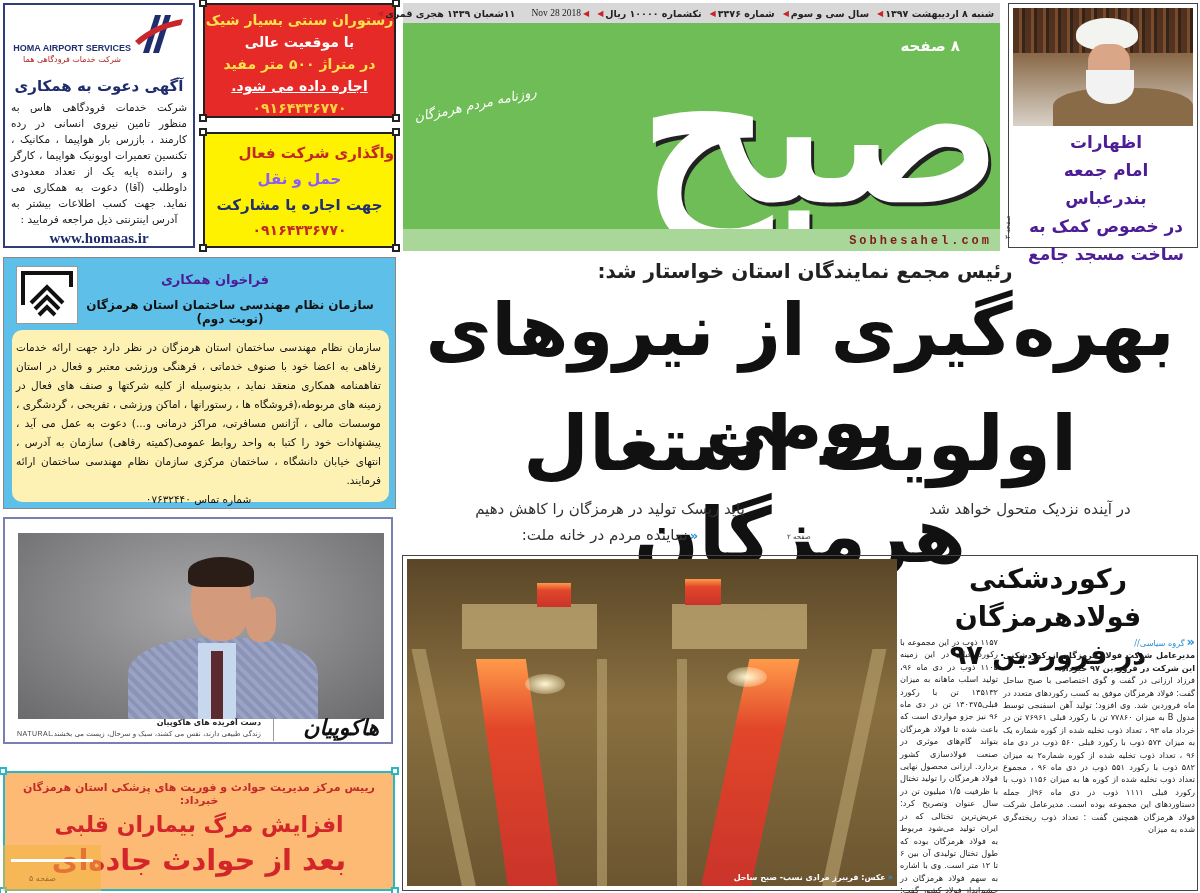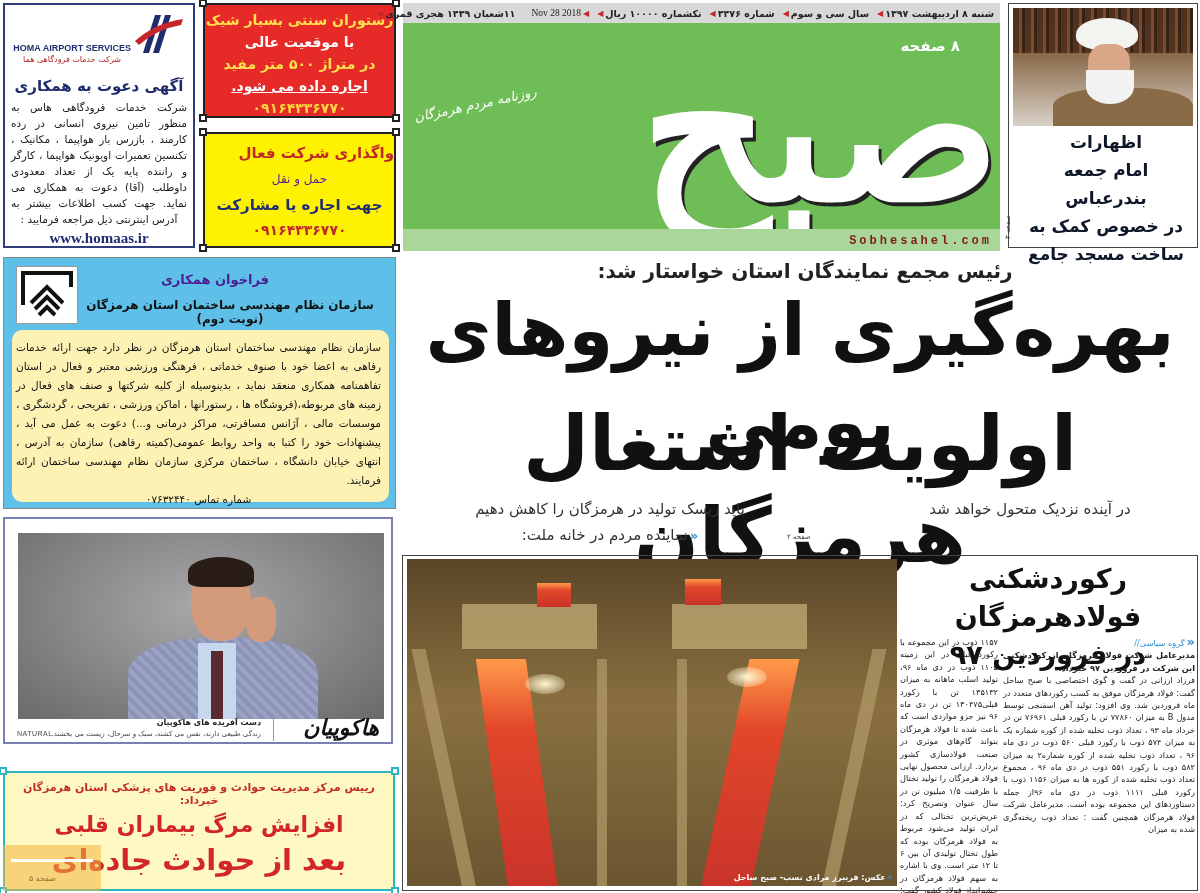--- a/index.html
+++ b/index.html
@@ -23,21 +23,21 @@
   #rest .l1 { color: #ffe04d; font-size: 14px; font-weight: bold; line-height: 22px; }
   #rest .l2 { color: #fff; font-size: 14px; font-weight: bold; line-height: 22px; }
   #rest .l3 { color: #ffe04d; font-size: 14px; font-weight: bold; line-height: 22px; }
   #rest .l4 { color: #fff; font-size: 14px; font-weight: bold; line-height: 22px; text-decoration: underline; }
   #rest .phone { color: #ffd23f; font-size: 14px; font-weight: bold; line-height: 22px; letter-spacing: 1px; }
   .corner { position: absolute; width: 8px; height: 8px; border: 2px solid #222; background: #fff; }
 
   
   #trans { left: 203px; top: 132px; width: 193px; height: 116px; background: #fff200; border: 2px solid #222; text-align: center; padding-top: 6px; }
   #trans .l1 { color: #c0282a; font-size: 15px; font-weight: bold; line-height: 26px; text-align: right; }
-  #trans .l2 { color: #4c1d95; font-size: 12px; font-weight: normal; line-height: 26px; }
+  #trans .l2 { color: #8b5cf6; font-size: 15px; font-weight: bold; line-height: 26px; }
   #trans .l3 { color: #1f2f6f; font-size: 15px; font-weight: bold; line-height: 26px; }
   #trans .phone { color: #c0282a; font-size: 14px; font-weight: bold; line-height: 24px; letter-spacing: 1px; }
 
   
   #topbar { left: 403px; top: 3px; width: 597px; height: 20px; background: #d8d8d8; font-size: 9.5px; font-weight: bold; color: #222; display: flex; flex-direction: row-reverse; align-items: center; padding: 0 6px; gap: 8px; }
   #topbar .item { display: flex; flex-direction: row-reverse; align-items: center; gap: 2px; white-space: nowrap; }
   #topbar .tri { color: #c6252a; font-size: 8px; }
   #topbar .spacer { flex: 1; }
   #mast { left: 403px; top: 23px; width: 597px; height: 228px; background: #6fbd56; overflow: hidden; }
   #mast .url-strip { position: absolute; left: 0; bottom: 0; width: 100%; height: 22px; background: #a9d79a; }
@@ -47,21 +47,21 @@
   #mast .logo { position: absolute; left: 70px; top: -14px; font-family: "DejaVu Serif", serif; font-size: 200px; line-height: 240px; color: #fff; font-weight: bold; text-shadow: 3px 4px 0 #222; letter-spacing: -10px; }
 
   
   #imam { left: 1008px; top: 3px; width: 190px; height: 245px; border: 1px solid #444; background: #fff; }
   #imam .photo { position: absolute; left: 4px; top: 4px; width: 180px; height: 118px; background: linear-gradient(180deg, #6b4a30 0%, #8b6b4a 40%, #d9d2c8 100%); overflow: hidden; }
   #imam .photo .shelf { position: absolute; left: 0; top: 0; width: 100%; height: 45px; background: repeating-linear-gradient(90deg, #4a2a1a 0 6px, #7a4a2a 6px 9px, #2a1a10 9px 12px); opacity: .85; }
   #imam .photo .turban { position: absolute; left: 63px; top: 10px; width: 62px; height: 32px; background: #f3f3f0; border-radius: 50% 50% 40% 40%; }
   #imam .photo .face { position: absolute; left: 75px; top: 36px; width: 42px; height: 44px; background: #d9a687; border-radius: 40%; }
   #imam .photo .beard { position: absolute; left: 73px; top: 62px; width: 48px; height: 34px; background: #f2f2f2; border-radius: 0 0 50% 50%; }
   #imam .photo .robe { position: absolute; left: 40px; top: 80px; width: 140px; height: 45px; background: #8a6b48; border-radius: 40% 40% 0 0; }
-  #imam .caption { position: absolute; right: 6px; top: 124px; width: 170px; text-align: center; font-size: 17px; font-weight: bold; line-height: 28px; color: #0f172a; }
+  #imam .caption { position: absolute; right: 6px; top: 124px; width: 170px; text-align: center; font-size: 17px; font-weight: bold; line-height: 28px; color: #4c1d95; }
   #imam .ref { position: absolute; left: 3px; bottom: 8px; font-size: 7px; transform: rotate(-90deg); transform-origin: left bottom; color: #333; }
 
   
   #kicker { left: 410px; top: 259px; width: 790px; text-align: center; font-size: 20px; font-weight: bold; color: #222; }
   #headline1 { left: 400px; top: 284px; width: 800px; text-align: center; font-size: 72px; line-height: 92px; font-weight: bold; color: #111; letter-spacing: -2px; }
   #headline2 { left: 400px; top: 398px; width: 800px; text-align: center; font-size: 76px; line-height: 92px; font-weight: bold; color: #111; letter-spacing: -2px; }
 
   .sub { font-size: 15px; line-height: 26px; color: #333; text-align: center; }
   .chev { display: inline-block; color: #2a8fd6; font-weight: bold; font-size: 13px; margin-left: 2px; }
   #sub-right { left: 880px; top: 496px; width: 300px; }
@@ -103,21 +103,21 @@
   .m-head { position: absolute; left: 173px; top: 30px; width: 60px; height: 78px; background: #d49a7c; border-radius: 45%; }
   .m-hair { position: absolute; left: 170px; top: 24px; width: 66px; height: 30px; background: #2a1c16; border-radius: 50% 50% 20% 20%; }
   .m-hand { position: absolute; left: 228px; top: 64px; width: 30px; height: 45px; background: #d49a7c; border-radius: 40%; }
   #fashion .brand { position: absolute; right: 12px; top: 196px; font-size: 22px; font-weight: bold; font-style: italic; color: #111; }
   #fashion .divider { position: absolute; left: 268px; top: 200px; width: 1px; height: 22px; background: #999; }
   #fashion .tag1 { position: absolute; right: 130px; top: 199px; font-size: 8px; font-weight: bold; color: #222; }
   #fashion .tag2 { position: absolute; right: 130px; top: 211px; font-size: 7px; color: #444; }
   #fashion .natural { position: absolute; left: 12px; top: 211px; font-family: "Liberation Sans", sans-serif; font-size: 7px; color: #444; letter-spacing: .5px; }
 
   
-  #accident { left: 3px; top: 771px; width: 392px; height: 120px; background: #fef9c3; border: 2px solid #2bb6c2; text-align: center; }
+  #accident { left: 3px; top: 771px; width: 392px; height: 120px; background: #fdba74; border: 2px solid #2bb6c2; text-align: center; }
   #accident .k { font-size: 11px; font-weight: bold; color: #c32a2a; margin-top: 8px; }
   #accident .h1 { font-size: 22px; font-weight: bold; color: #d3262a; line-height: 36px; }
   #accident .h2 { font-size: 29px; font-weight: bold; color: #d3262a; line-height: 34px; }
   #accident .pg { position: absolute; left: 24px; bottom: 6px; font-size: 8px; color: #222; }
   #watermark { left: 3px; top: 845px; width: 98px; height: 46px; background: rgba(243,181,64,.55); }
   #watermark .bar { position: absolute; left: 8px; top: 14px; width: 82px; height: 3px; background: #fff; }
 </style>
 </head>
 <body>
 

